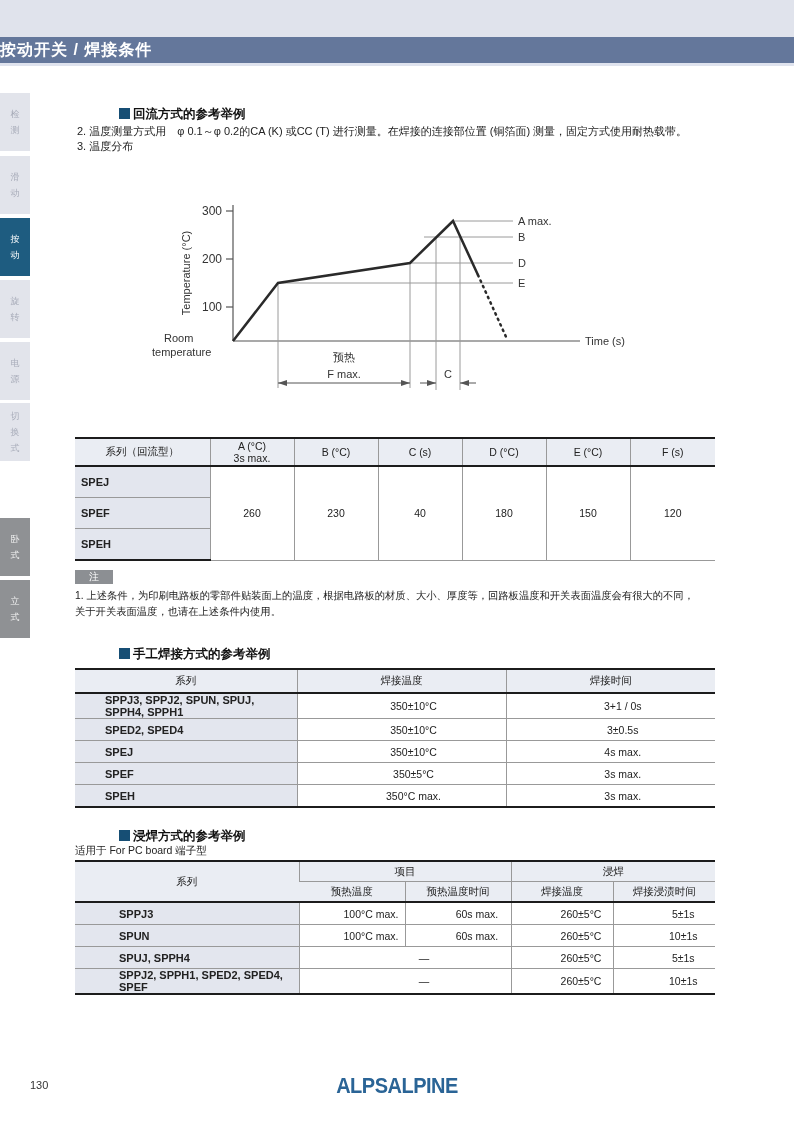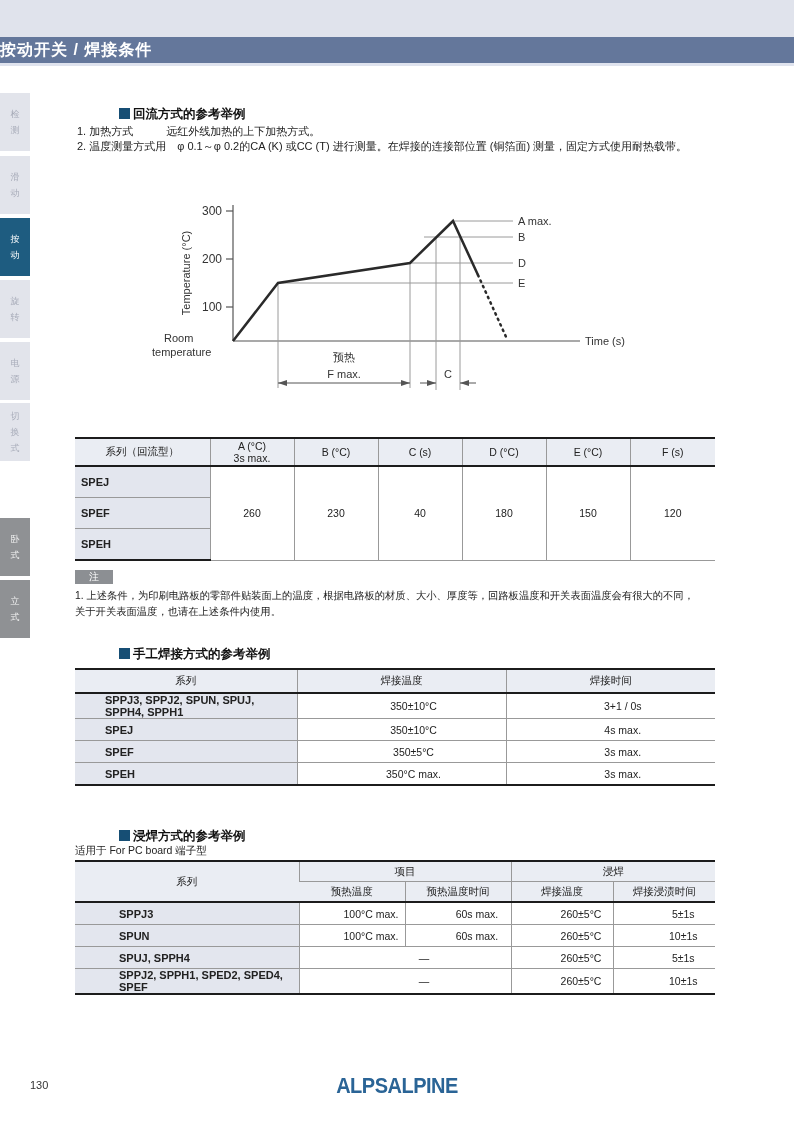--- a/index.html
+++ b/index.html
@@ -86,22 +86,22 @@
 式</span></div>
 <div class="side-tab abs gray" style="top:518px"><span>卧
 式</span></div>
 <div class="side-tab abs gray" style="top:580px"><span>立
 式</span></div>
 
 <div class="abs sec-title" style="left:75px;top:106px">
   <span class="sq"></span><span>回流方式的参考举例</span>
 </div>
 <div class="abs" style="left:77px;top:124px;width:670px">
-  <div class="list-line">1. 加热方式　　　远红外线加热的上下加热方式。</div>
   <div class="list-line">2. 温度测量方式用　φ 0.1～φ 0.2的CA (K) 或CC (T) 进行测量。在焊接的连接部位置 (铜箔面) 测量，固定方式使用耐热载带。</div>
+  <div class="list-line">3. 温度分布</div>
 </div>
 
 <svg id="chart" class="abs" style="left:150px;top:190px" width="530" height="215" viewBox="0 0 530 215">
 
   <line class="axis" x1="83" y1="15" x2="83" y2="151"></line>
   <line class="axis" x1="83" y1="151" x2="430" y2="151"></line>
 
   <line class="axis" x1="76" y1="21" x2="83" y2="21"></line>
   <line class="axis" x1="76" y1="69" x2="83" y2="69"></line>
   <line class="axis" x1="76" y1="117" x2="83" y2="117"></line>
@@ -203,20 +203,25 @@
   <tbody>
       <tr class="top hd">
     <td>系列</td>
     <td>焊接温度</td>
     <td>焊接时间</td>
   </tr>
   <tr class="rw">
     <td class="ser">SPPJ3, SPPJ2, SPUN, SPUJ, SPPH4, SPPH1</td>
     <td class="val">350±10°C</td>
     <td class="val">3+1 / 0s</td>
+  </tr>
+  <tr class="rw">
+    <td class="ser">SPED2, SPED4</td>
+    <td class="val">350±10°C</td>
+    <td class="val">3±0.5s</td>
   </tr>
   <tr class="rw">
     <td class="ser">SPEJ</td>
     <td class="val">350±10°C</td>
     <td class="val">4s max.</td>
   </tr>
   <tr class="rw">
     <td class="ser">SPEF</td>
     <td class="val">350±5°C</td>
     <td class="val">3s max.</td>

